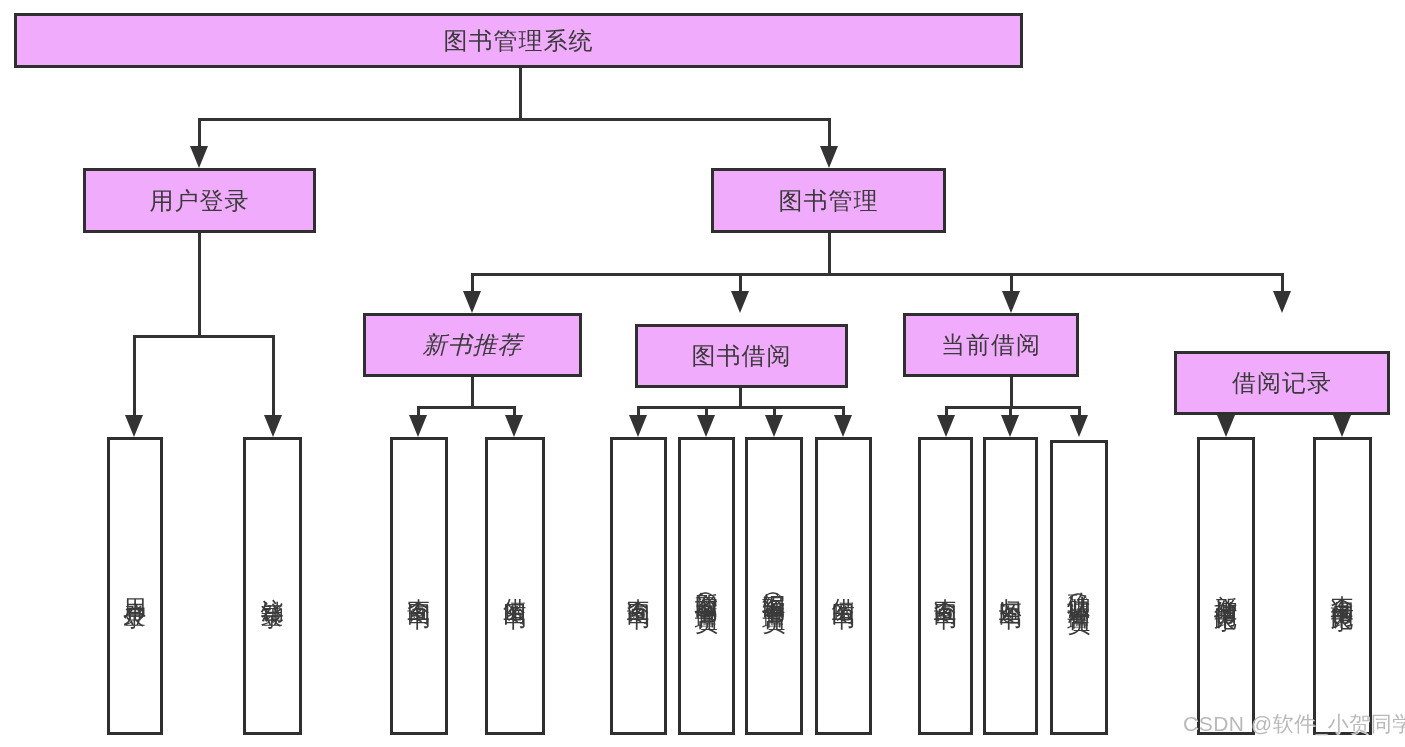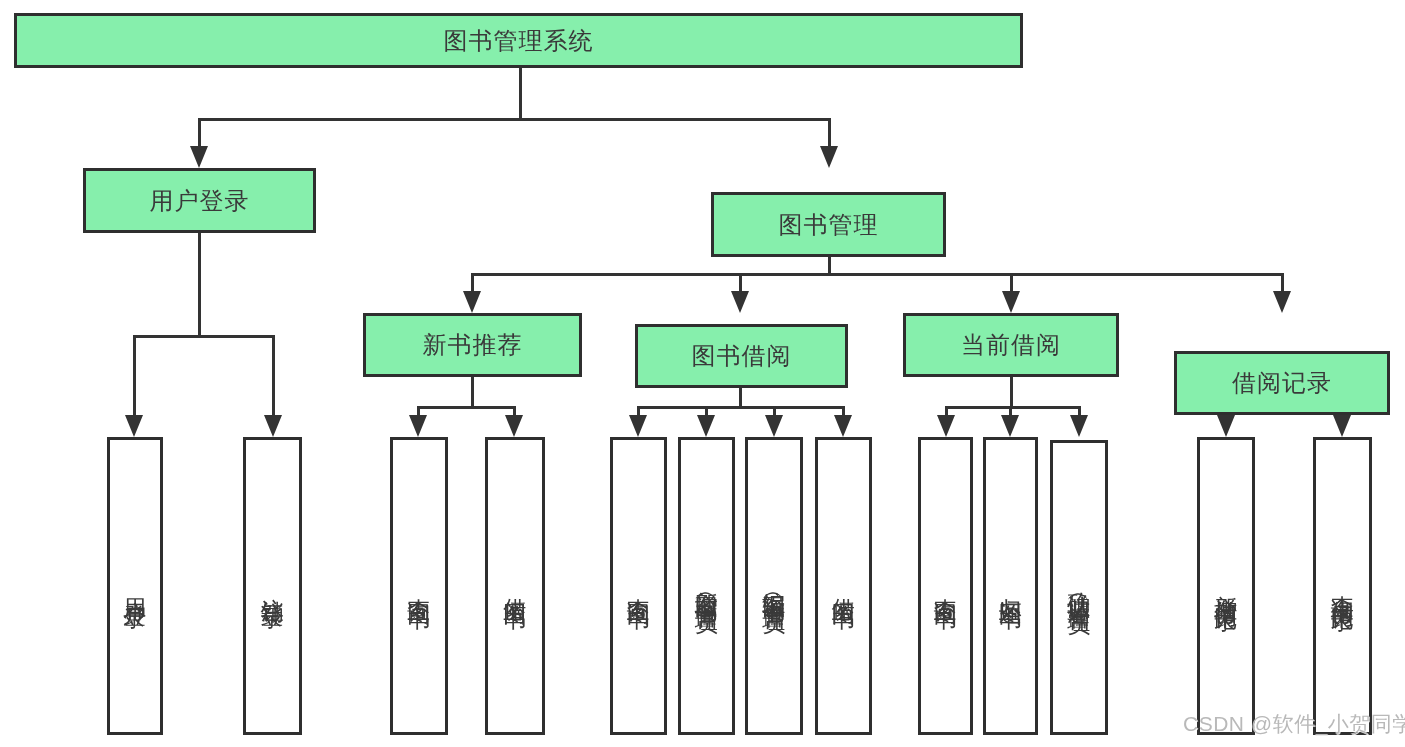--- a/index.html
+++ b/index.html
@@ -7,21 +7,21 @@
     position:relative;
     width:1405px;height:747px;
     background:#ffffff;
     font-family:"Liberation Sans", sans-serif;
     overflow:hidden;
   }
   #connectors{position:absolute;left:0;top:0;width:1405px;height:747px;}
   .hbox{
     position:absolute;
     box-sizing:border-box;
-    background:#86efac;
+    background:#f0abfc;
     border:3px solid #2f2f2f;
     display:flex;align-items:center;justify-content:center;
     font-size:24px;color:#3a3a3a;
     white-space:nowrap;
     letter-spacing:1px;
   }
   .vbox{
     position:absolute;
     box-sizing:border-box;
     background:#ffffff;
@@ -68,25 +68,25 @@
         M765,415 L783,415 L774,437 Z  M834,415 L852,415 L843,437 Z
         M937,415 L955,415 L946,437 Z  M1001,415 L1019,415 L1010,437 Z
         M1070,415 L1088,415 L1079,437 Z
         M1217,415 L1235,415 L1226,437 Z  M1333,415 L1351,415 L1342,437 Z"></path>
     </g>
   </svg>
 
   <div class="hbox" style="left:14px;top:13px;width:1009px;height:55px;">图书管理系统</div>
 
   <div class="hbox" style="left:83px;top:168px;width:233px;height:65px;">用户登录</div>
-  <div class="hbox" style="left:711px;top:168px;width:235px;height:65px;margin-top:24px;">图书管理</div>
+  <div class="hbox" style="left:711px;top:168px;width:235px;height:65px;">图书管理</div>
 
-  <div class="hbox" style="left:363px;top:313px;width:219px;height:64px;">新书推荐</div>
+  <div class="hbox" style="left:363px;top:313px;width:219px;height:64px;font-style:italic;">新书推荐</div>
   <div class="hbox" style="left:635px;top:313px;width:213px;height:64px;margin-top:11px;">图书借阅</div>
-  <div class="hbox" style="left:903px;top:313px;width:216px;height:64px;text-align:center;">当前借阅</div>
+  <div class="hbox" style="left:903px;top:313px;width:176px;height:64px;text-align:center;">当前借阅</div>
   <div class="hbox" style="left:1174px;top:313px;width:216px;height:64px;margin-top:38px;">借阅记录</div>
 
   <div class="vbox" style="left:107px;top:437px;width:56px;height:298px;">用户登录</div>
   <div class="vbox" style="left:243px;top:437px;width:59px;height:298px;">注销登录</div>
 
   <div class="vbox" style="left:390px;top:437px;width:58px;height:298px;">查询图书</div>
   <div class="vbox" style="left:485px;top:437px;width:60px;height:298px;">借阅图书</div>
 
   <div class="vbox" style="left:610px;top:437px;width:57px;height:298px;">查询图书</div>
   <div class="vbox" style="left:678px;top:437px;width:57px;height:298px;">新增图书（管理员）</div>

